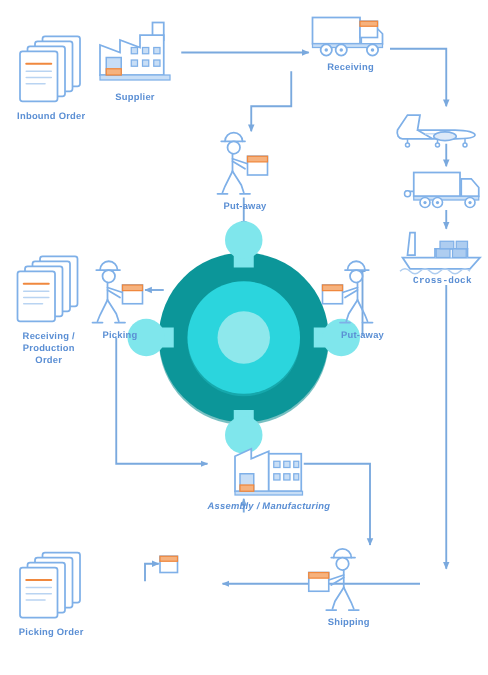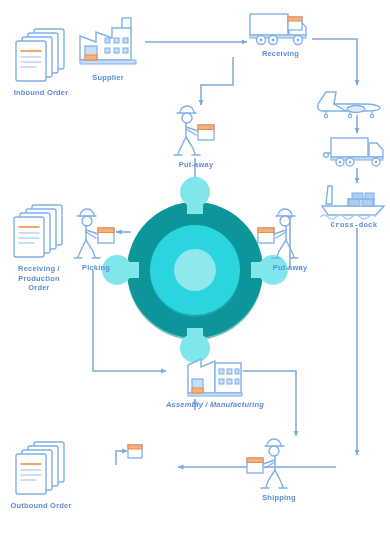--- a/index.html
+++ b/index.html
@@ -359,16 +359,16 @@
       </g>
       <g stroke="#f0883e" stroke-width="1.6" stroke-linecap="round">
         <line x1="11" y1="24" x2="31" y2="24"></line>
       </g>
       <g stroke="#b9d4f2" stroke-width="1.3" stroke-linecap="round">
         <line x1="11" y1="30" x2="31" y2="30"></line>
         <line x1="11" y1="35" x2="31" y2="35"></line>
         <line x1="11" y1="40" x2="26" y2="40"></line>
       </g>
     </svg>
-    <div class="label">Outbound Order</div>
+    <div class="label">Picking Order</div>
   </div>
 
 </div>
 
 </body></html>

